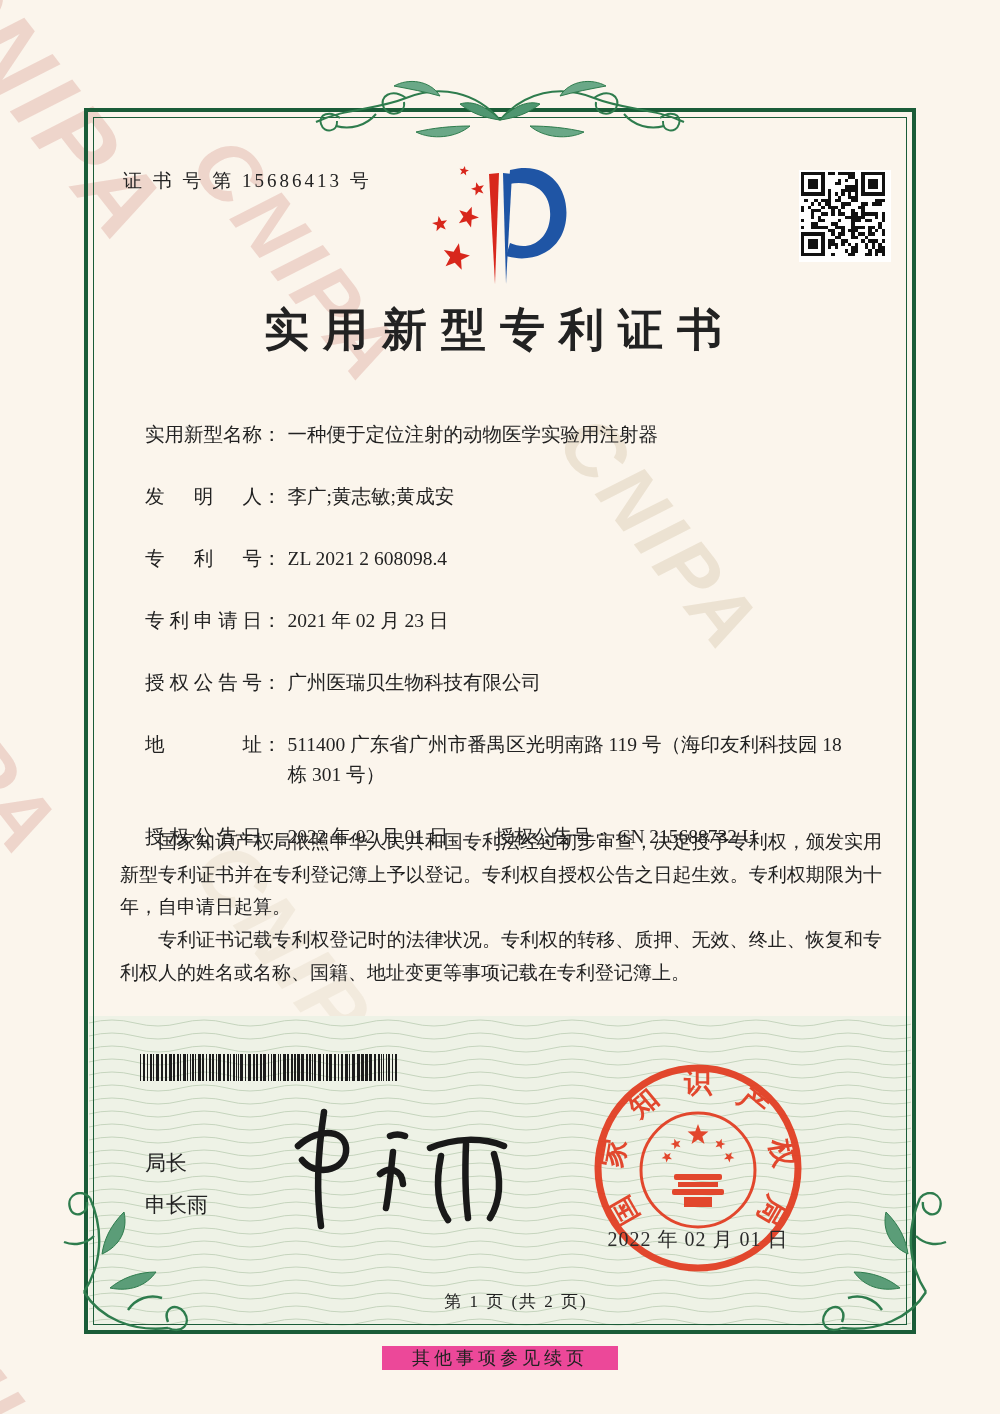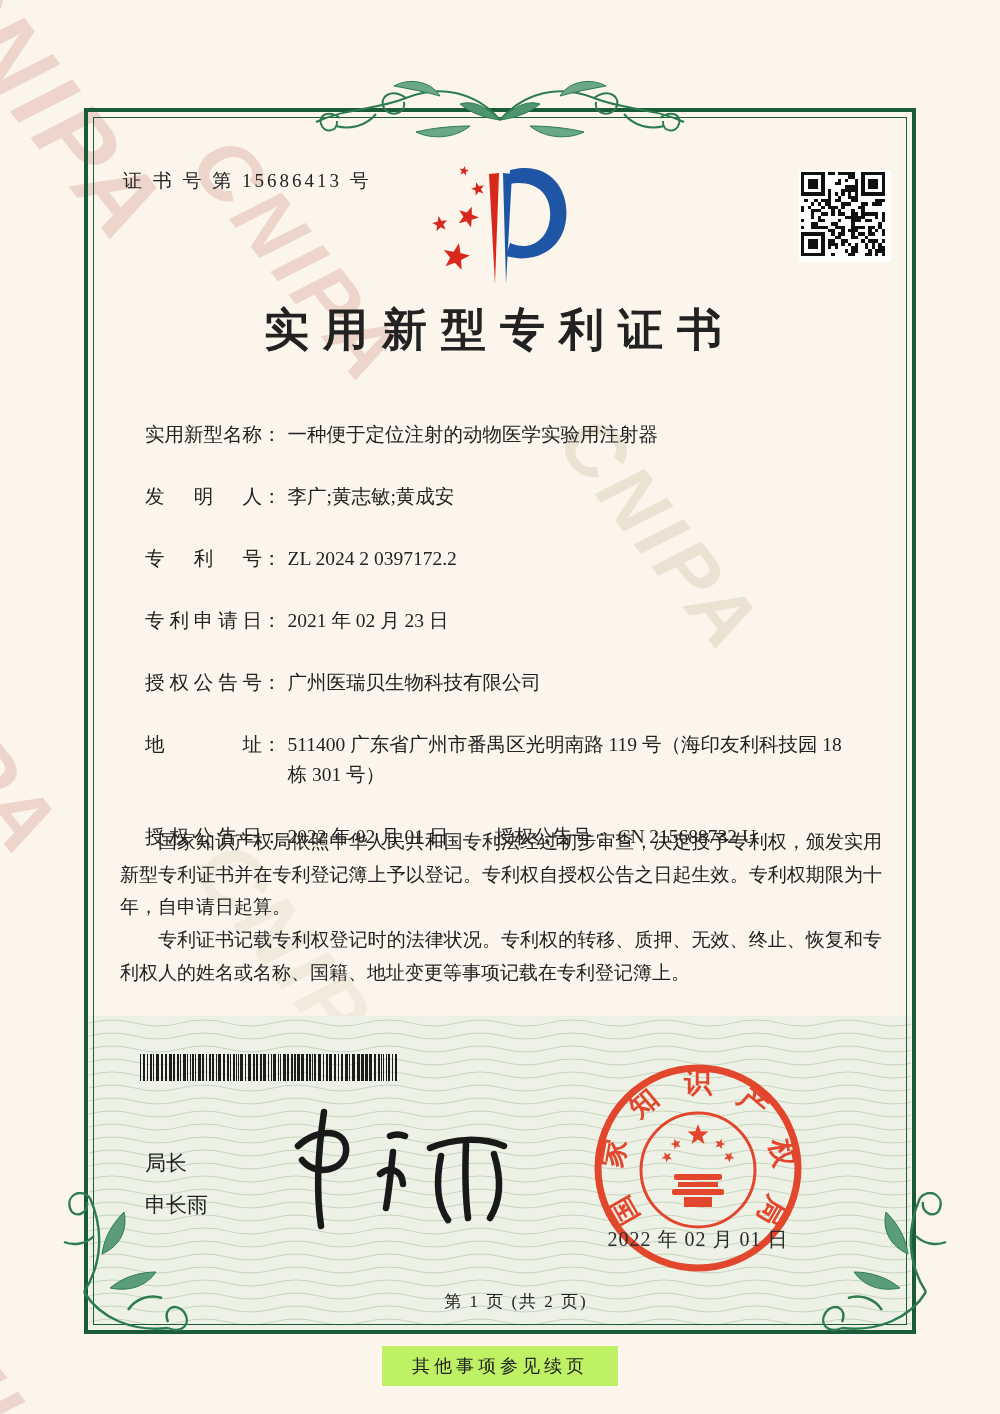--- a/index.html
+++ b/index.html
@@ -51,21 +51,21 @@
   
   .barcode{position:absolute;left:140px;top:1054px;width:262px;height:27px;z-index:3;}
   .signoff{position:absolute;left:145px;top:1142px;font-size:21px;line-height:42px;z-index:3;}
   .signature{position:absolute;left:262px;top:1100px;width:260px;height:135px;z-index:3;}
   .seal{position:absolute;left:588px;top:1058px;width:220px;height:220px;z-index:3;opacity:.93;}
   .seal-date{position:absolute;left:588px;top:1226px;width:220px;text-align:center;z-index:4;
      font-size:20px;letter-spacing:1px;color:#2b2b2b;}
   .page-info{position:absolute;left:0;top:1290px;width:100%;text-align:center;z-index:3;
      font-size:17px;letter-spacing:2px;margin-left:16px;}
   .foot-note{position:absolute;left:0;top:1346px;width:100%;text-align:center;z-index:3;}
-  .foot-note span{display:inline-block;background:#bef264;padding:8px 30px;font-size:18px;
+  .foot-note span{display:inline-block;background:#ec4899;padding:0 30px;font-size:18px;
      letter-spacing:4px;}
   
   .flr{position:absolute;z-index:2;pointer-events:none;}
   .flr-top{left:280px;top:68px;}
   .flr-bl{left:58px;top:1192px;}
   .flr-br{left:762px;top:1192px;transform:scaleX(-1);}
 </style>
 </head>
 <body>
 
@@ -365,21 +365,21 @@
       <span class="fvalue">一种便于定位注射的动物医学实验用注射器</span>
     </div>
     <div class="frow">
       <span class="flabel">发明人</span>
         <span class="fcolon">：</span>
       <span class="fvalue">李广;黄志敏;黄成安</span>
     </div>
     <div class="frow">
       <span class="flabel">专利号</span>
         <span class="fcolon">：</span>
-      <span class="fvalue">ZL 2024 2 0397172.2</span>
+      <span class="fvalue">ZL 2021 2 608098.4</span>
     </div>
     <div class="frow">
       <span class="flabel">专利申请日</span>
         <span class="fcolon">：</span>
       <span class="fvalue">2021 年 02 月 23 日</span>
     </div>
     <div class="frow">
       <span class="flabel">授权公告号</span>
         <span class="fcolon">：</span>
       <span class="fvalue">广州医瑞贝生物科技有限公司</span>

